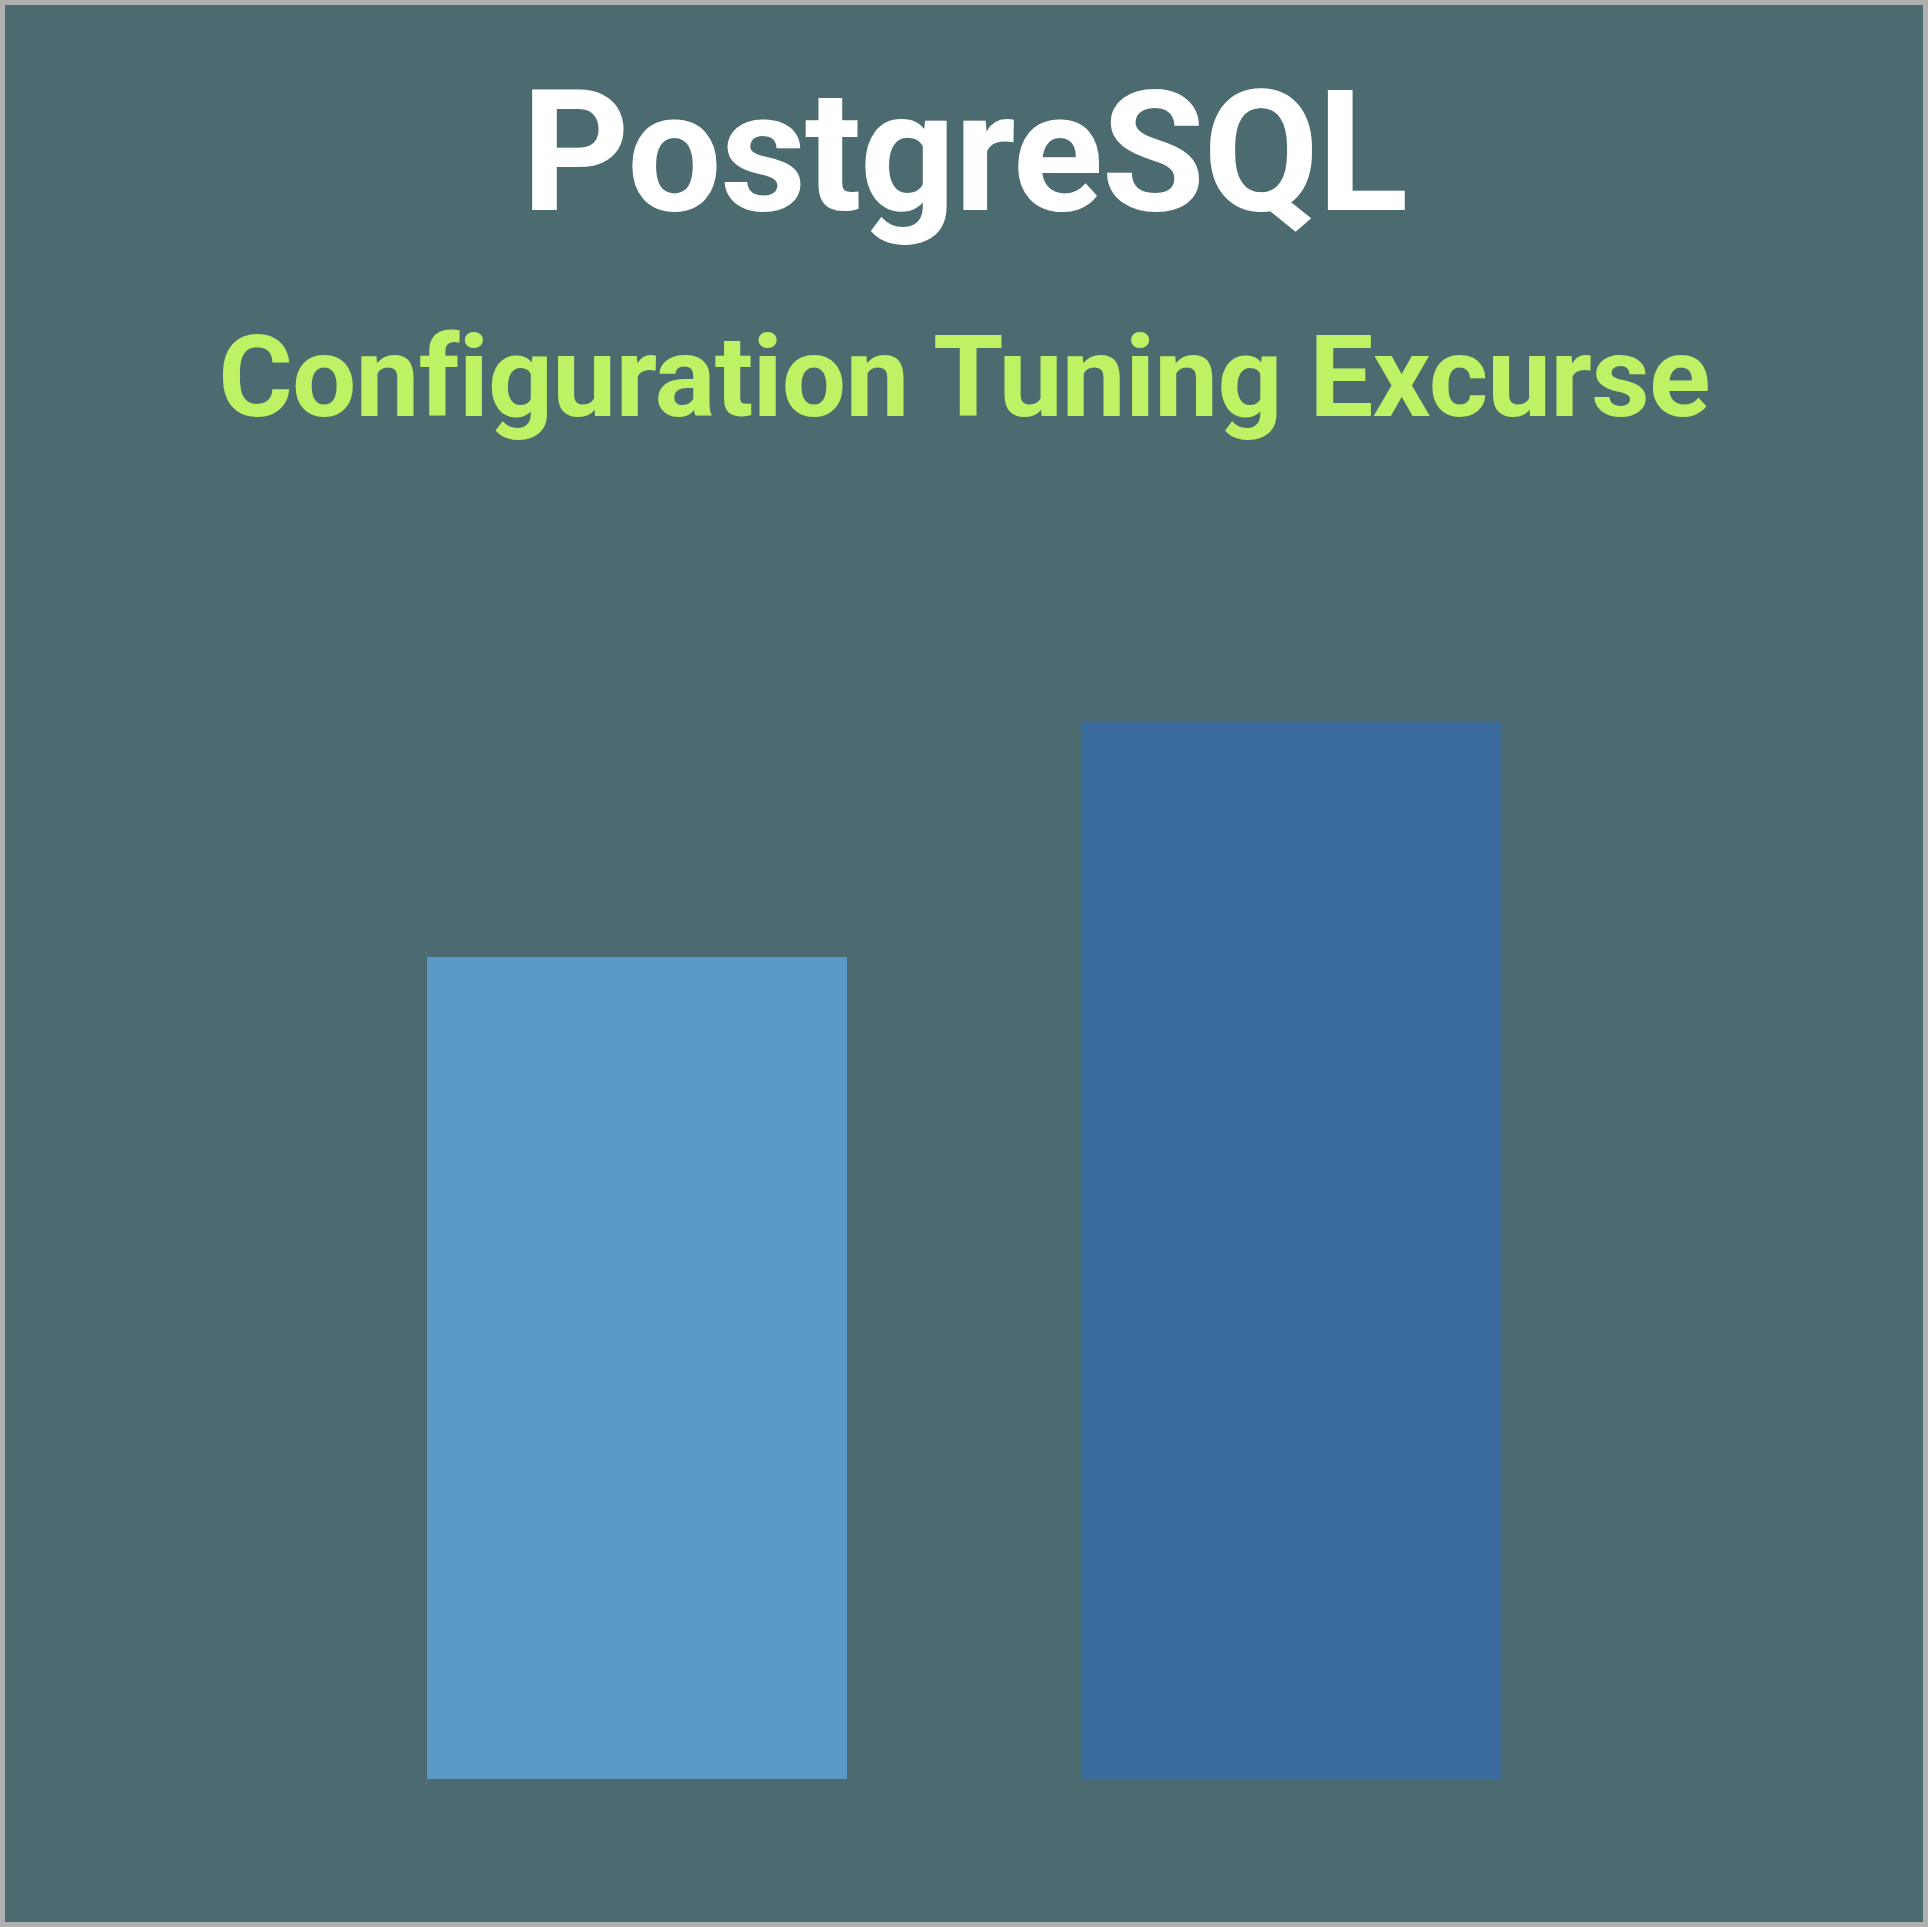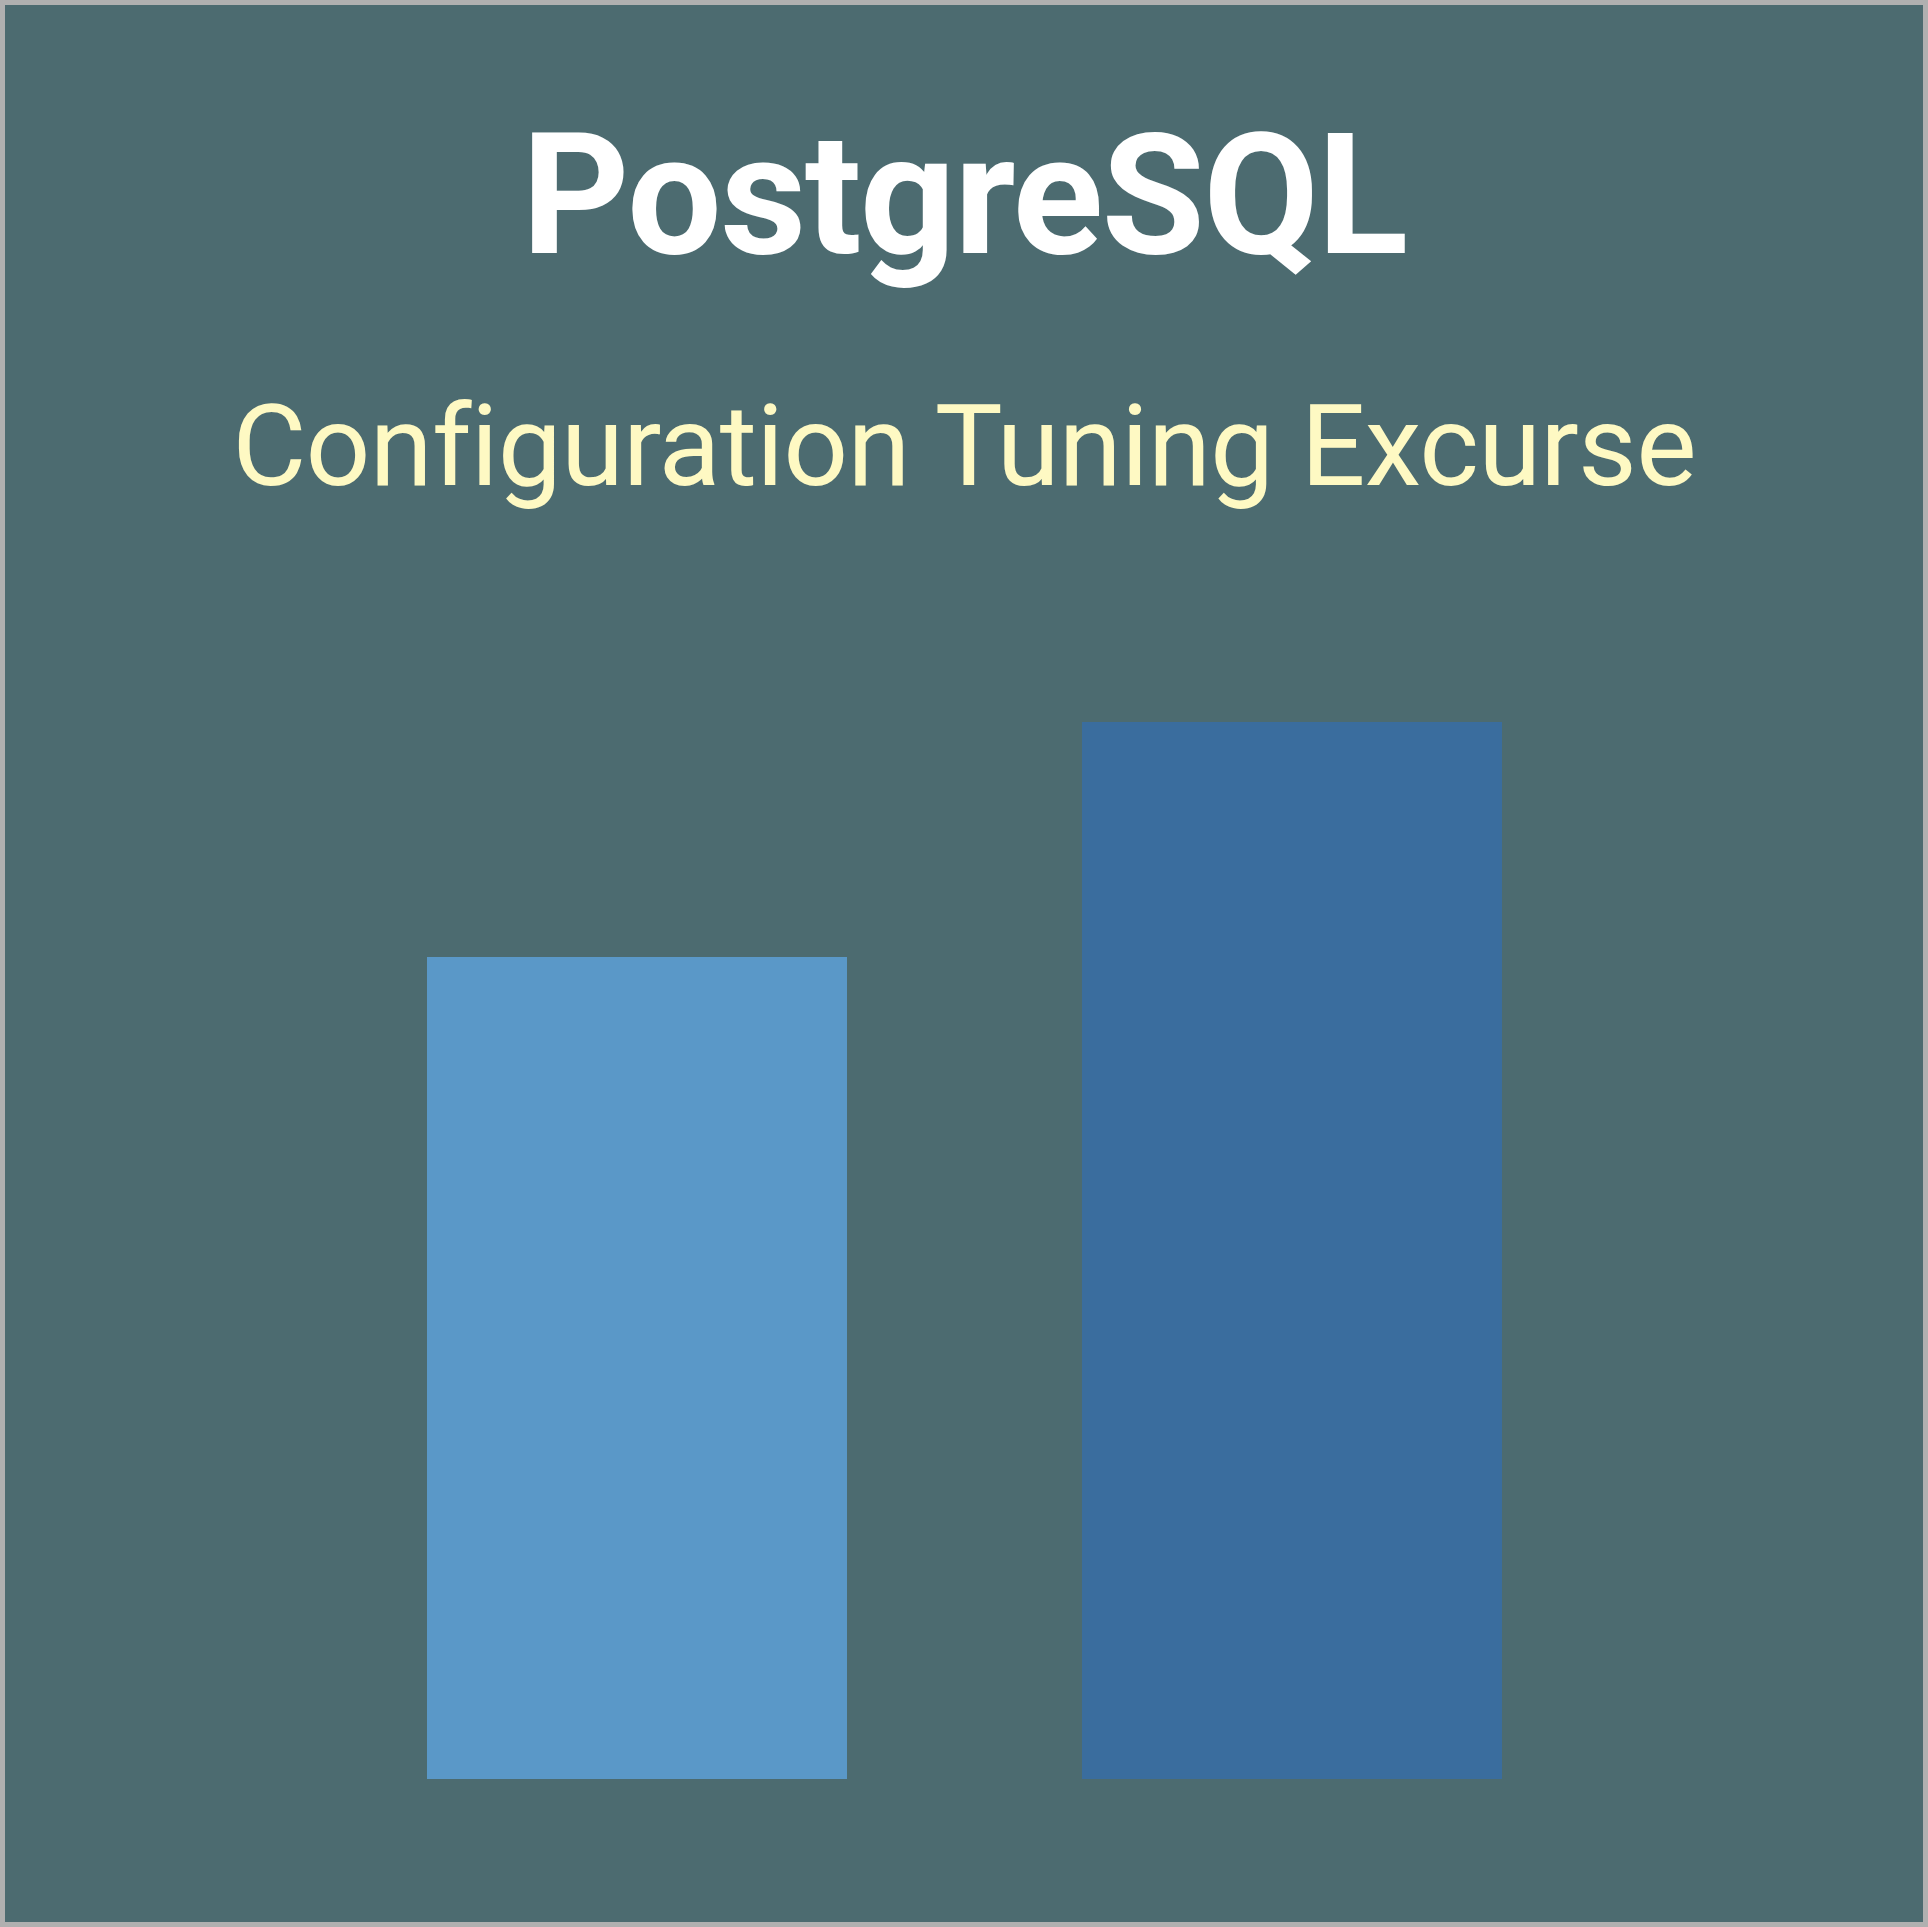--- a/index.html
+++ b/index.html
@@ -19,29 +19,29 @@
       background: #4c6b70;
       border: 5px solid #b0b0b0;
       position: relative;
       overflow: hidden;
     }
     .title {
       color: #ffffff;
       font-weight: 700;
       font-size: 168px;
       text-align: center;
-      margin-top: 92px;
+      margin-top: 49px;
       letter-spacing: -1.7px;
     }
     .subtitle {
-      color: #fef9c3;
-      font-weight: 400;
+      color: #bef264;
+      font-weight: 700;
       font-size: 114px;
       text-align: center;
-      margin-top: 85px;
+      margin-top: 59px;
       letter-spacing: -0.8px;
     }
     .chart-area {
       position: absolute;
       bottom: 143px;
       left: 0;
       right: 0;
       height: 1175px;
       display: flex;
       align-items: flex-end;

